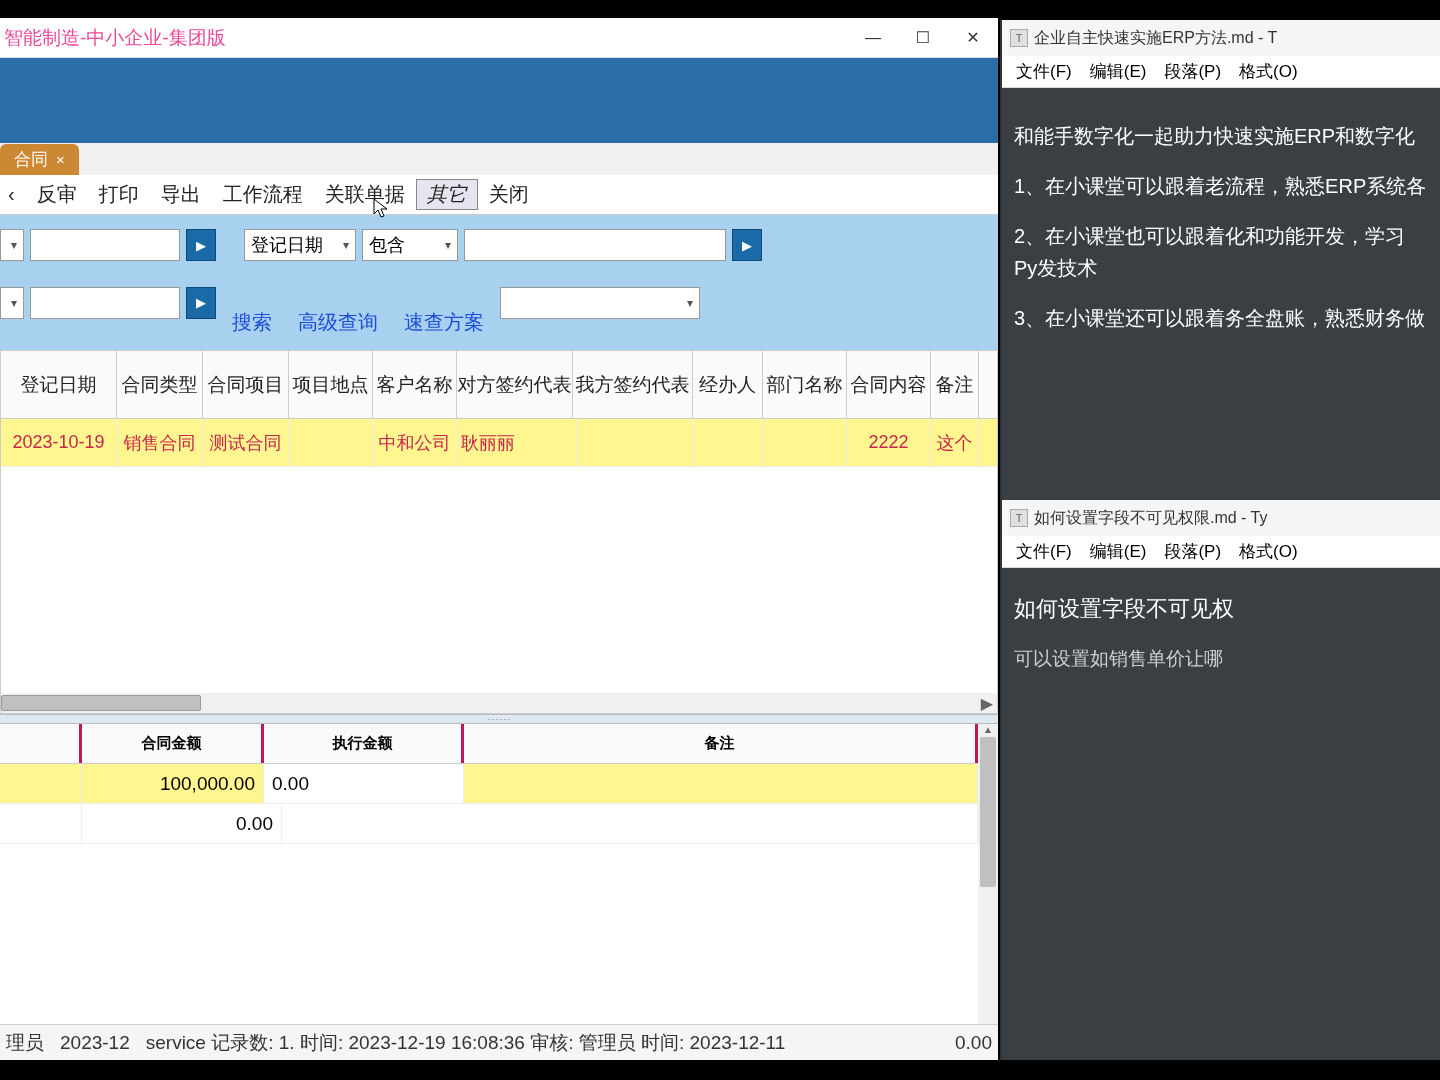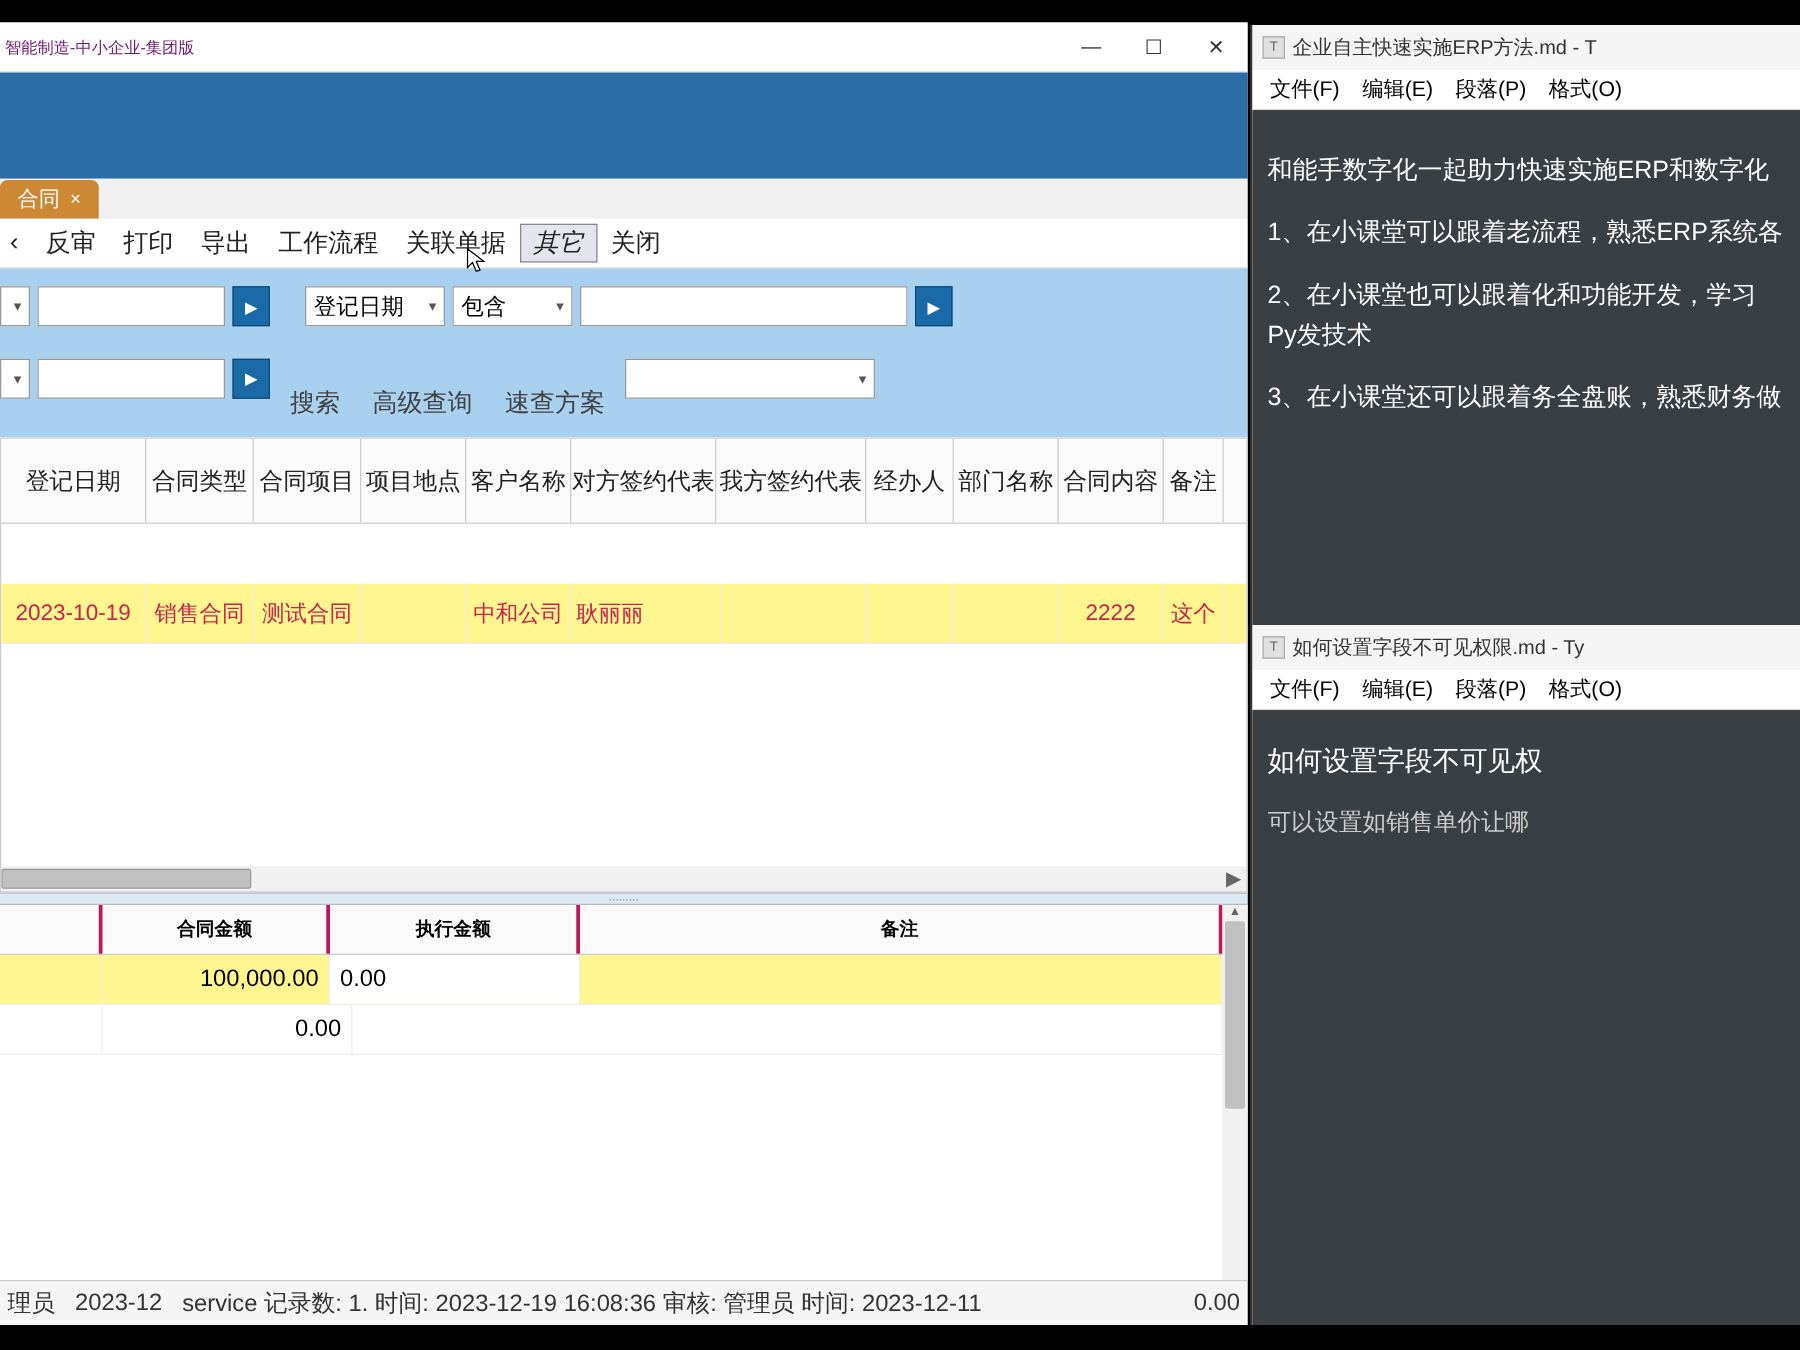--- a/index.html
+++ b/index.html
@@ -1,20 +1,20 @@
 <!DOCTYPE html>
 <html><head>
 <meta charset="utf-8">
 <style>
 * { margin: 0; padding: 0; box-sizing: border-box; }
 body { font-family: "Microsoft YaHei", Arial, sans-serif; background: #000; width: 1440px; height: 1080px; overflow: hidden; position: relative; }
 
 .main-window { position: absolute; left: 0; top: 18px; width: 998px; height: 1042px; background: #fff; display: flex; flex-direction: column; }
 .titlebar { height: 40px; background: #fff; display: flex; align-items: center; padding-left: 4px; border-bottom: 1px solid #ddd; }
-.titlebar-title { font-size: 13px; color: #701a75; }
+.titlebar-title { font-size: 19px; color: #ec4899; }
 .titlebar-controls { margin-left: auto; display: flex; }
 .titlebar-btn { width: 50px; height: 40px; display: flex; align-items: center; justify-content: center; cursor: pointer; font-size: 16px; color: #333; }
 
 .blue-band { height: 85px; background: #2c6da8; }
 
 .tab-strip { height: 32px; background: #f0f0f0; display: flex; align-items: flex-end; }
 .tab { background: #cc8833; color: #fff; padding: 4px 14px; border-radius: 6px 6px 0 0; font-size: 17px; display: flex; align-items: center; gap: 8px; }
 .tab-close { font-size: 15px; cursor: pointer; }
 
 .toolbar { height: 40px; background: #fff; display: flex; align-items: center; padding: 0 6px; gap: 0; border-bottom: 1px solid #ccc; }
@@ -26,26 +26,26 @@
 .filter-select { height: 32px; background: #fff; border: 1px solid #999; display: flex; align-items: center; padding: 0 6px; position: relative; }
 .filter-select.small { width: 24px; }
 .filter-select.med { width: 112px; font-size: 18px; }
 .filter-select.med2 { width: 96px; font-size: 18px; }
 .filter-input { height: 32px; background: #fff; border: 1px solid #999; }
 .filter-input.w1 { width: 150px; }
 .filter-input.w2 { width: 262px; }
 .go-btn { width: 30px; height: 32px; background: #1a6aa8; border: 1px solid #0a4a78; display: flex; align-items: center; justify-content: center; color: #fff; font-size: 13px; }
 .go-btn::before { content: "▶"; }
 .dropdown-arrow { margin-left: auto; font-size: 12px; color: #555; }
-.filter-label { font-size: 20px; color: #404040; padding: 0 10px; margin-top: 40px; }
+.filter-label { font-size: 20px; color: #1d4ed8; padding: 0 10px; margin-top: 40px; }
 
 .grid-area { border: 1px solid #ccc; background: #fff; flex: 1; overflow: hidden; display: flex; flex-direction: column; }
 .grid-header { display: flex; height: 68px; background: #fafafa; border-bottom: 1px solid #ccc; }
 .grid-col { border-right: 1px solid #ccc; display: flex; align-items: center; justify-content: center; font-size: 19px; color: #222; }
-.grid-row { display: flex; height: 48px; border-bottom: 1px solid #eee; margin-top: 48px; }
+.grid-row { display: flex; height: 48px; border-bottom: 1px solid #eee; }
 .grid-row.sel { background: #fff68f; }
 .grid-cell { border-right: 1px solid #eee; display: flex; align-items: center; justify-content: center; font-size: 18px; color: #c7254e; padding: 0 4px; }
 
 .hscroll { height: 20px; background: #f0f0f0; display: flex; align-items: center; }
 .hscroll-thumb { height: 16px; width: 200px; background: #c0c0c0; border: 1px solid #999; border-radius: 2px; }
 .hscroll-arrow { width: 20px; text-align: center; color: #666; }
 
 .splitter { height: 10px; background: #dde8f2; border-top: 1px solid #bbb; border-bottom: 1px solid #bbb; text-align: center; font-size: 8px; color: #888; }
 
 .detail-area { background: #fff; display: flex; flex-direction: column; height: 300px; }

